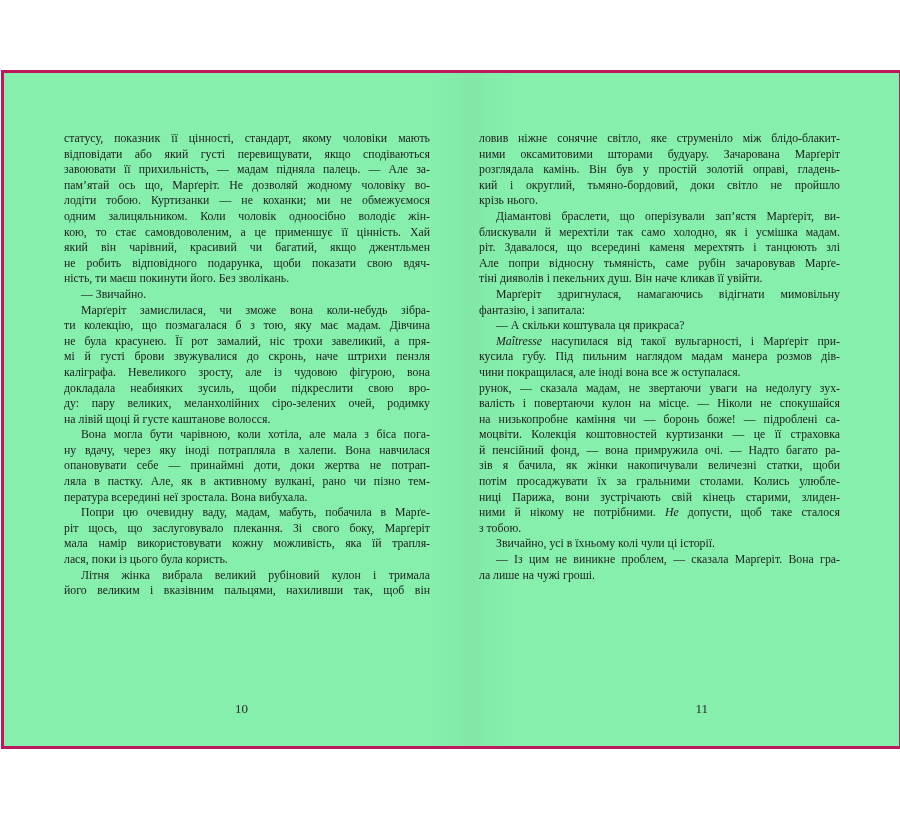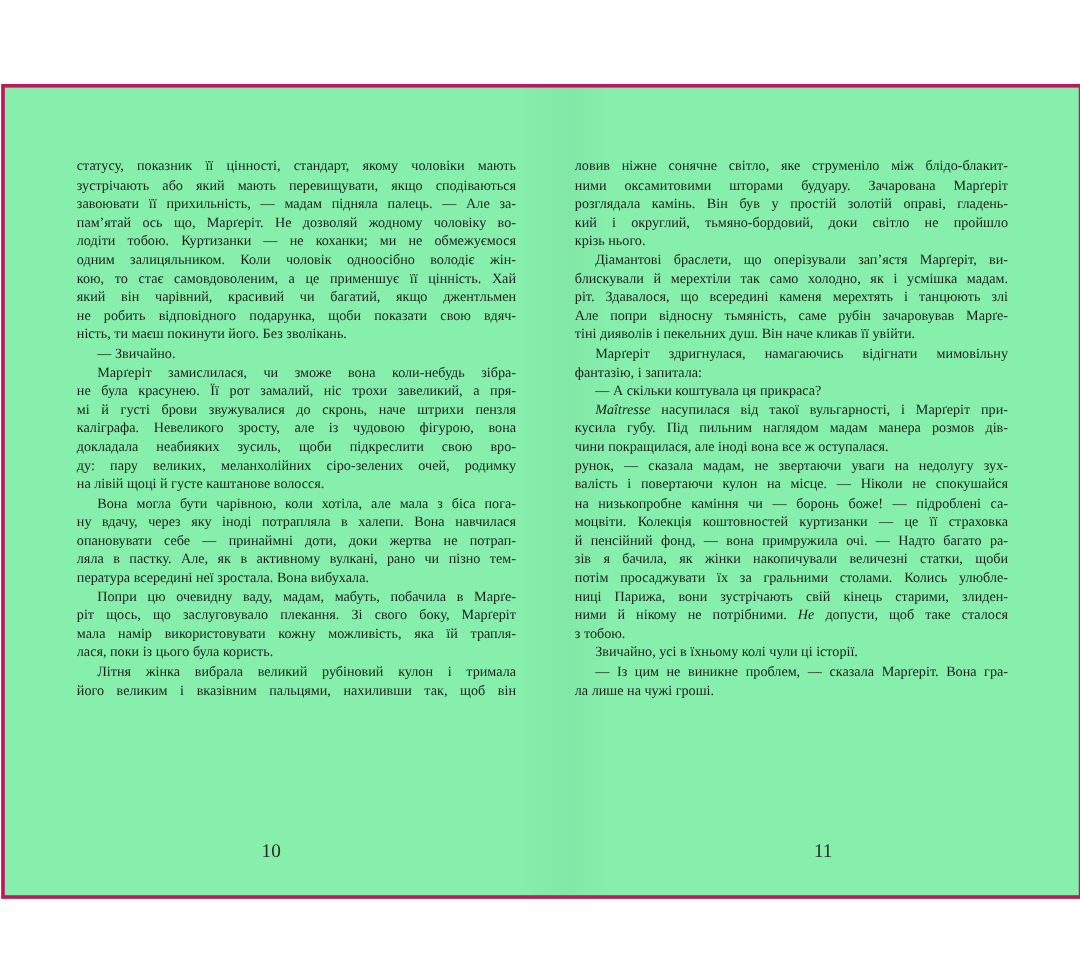--- a/index.html
+++ b/index.html
@@ -19,46 +19,47 @@
   .page{position:absolute;top:58px;}
   .page-left{left:60px;width:366px;}
   .page-right{left:475px;width:361px;}
   .line{
     height:15.6px;line-height:15.6px;font-size:11.8px;color:#1b1b1b;
     text-align:justify;text-align-last:justify;white-space:nowrap;
   }
   .line.parend{text-align-last:left;}
   .line.indent{padding-left:17px;}
   .pagenum{
-    position:absolute;top:628px;width:44px;text-align:center;
-    font-size:16px;color:#2a2a2a;
+    position:absolute;top:628px;width:44px;text-align:right;
+    font-size:13px;color:#2a2a2a;
   }
   .pagenum-left{left:200px;}
   .pagenum-right{left:660px;}
 </style>
 </head>
 <body>
 
 <div class="spread">
   <div class="gutter"></div>
 
   <div class="page page-left">
     <div>
         <div class="line">статусу, показник її цінності, стандарт, якому чоловіки мають</div>
-        <div class="line">зустрічають або який мають перевищувати, якщо сподіваються</div>
+        <div class="line">відповідати або який густі перевищувати, якщо сподіваються</div>
         <div class="line">завоювати її прихильність, — мадам підняла палець. — Але за-</div>
         <div class="line">пам’ятай ось що, Марґеріт. Не дозволяй жодному чоловіку во-</div>
         <div class="line">лодіти тобою. Куртизанки — не коханки; ми не обмежуємося</div>
         <div class="line">одним залицяльником. Коли чоловік одноосібно володіє жін-</div>
         <div class="line">кою, то стає самовдоволеним, а це применшує її цінність. Хай</div>
         <div class="line">який він чарівний, красивий чи багатий, якщо джентльмен</div>
         <div class="line">не робить відповідного подарунка, щоби показати свою вдяч-</div>
         <div class="line parend">ність, ти маєш покинути його. Без зволікань.</div>
         <div class="line indent parend">— Звичайно.</div>
         <div class="line indent">Марґеріт замислилася, чи зможе вона коли-небудь зібра-</div>
+        <div class="line">ти колекцію, що позмагалася б з тою, яку має мадам. Дівчина</div>
         <div class="line">не була красунею. Її рот замалий, ніс трохи завеликий, а пря-</div>
         <div class="line">мі й густі брови звужувалися до скронь, наче штрихи пензля</div>
         <div class="line">каліграфа. Невеликого зросту, але із чудовою фігурою, вона</div>
         <div class="line">докладала неабияких зусиль, щоби підкреслити свою вро-</div>
         <div class="line">ду: пару великих, меланхолійних сіро-зелених очей, родимку</div>
         <div class="line parend">на лівій щоці й густе каштанове волосся.</div>
         <div class="line indent">Вона могла бути чарівною, коли хотіла, але мала з біса пога-</div>
         <div class="line">ну вдачу, через яку іноді потрапляла в халепи. Вона навчилася</div>
         <div class="line">опановувати себе — принаймні доти, доки жертва не потрап-</div>
         <div class="line">ляла в пастку. Але, як в активному вулкані, рано чи пізно тем-</div>

